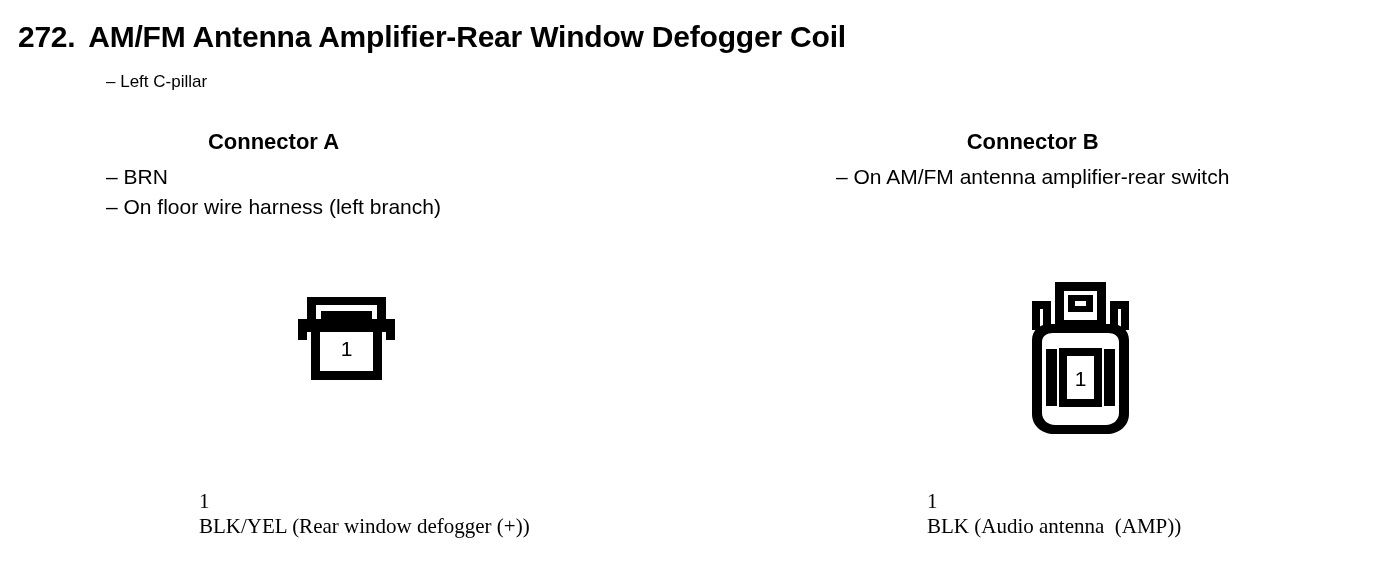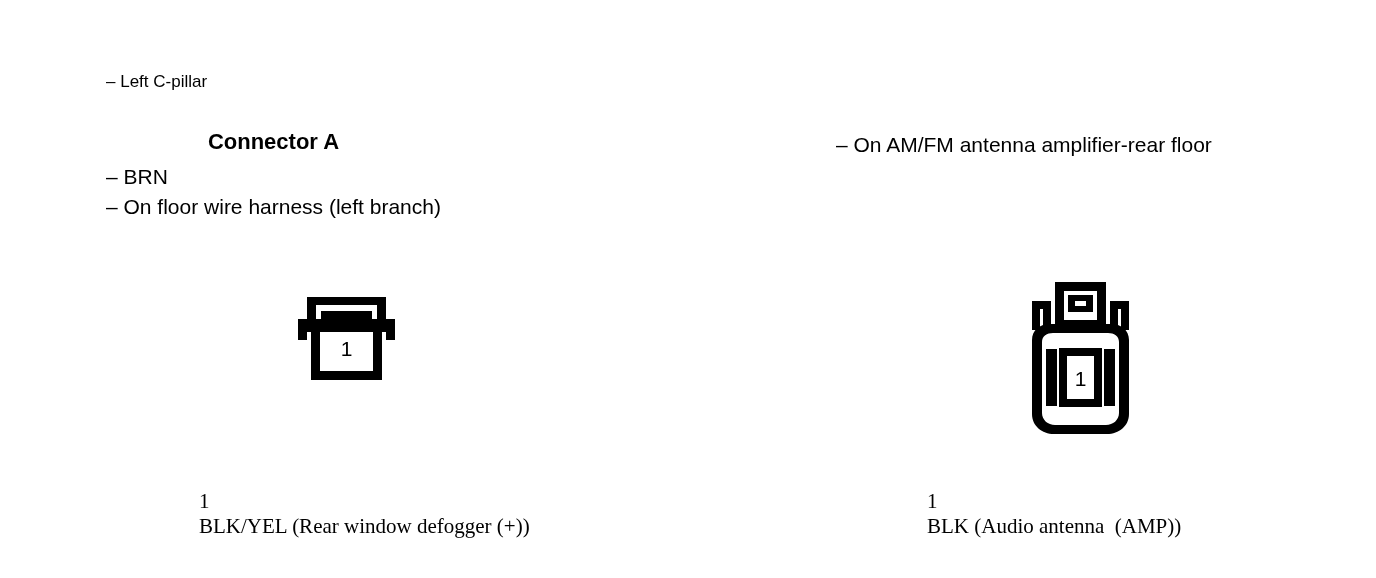--- a/index.html
+++ b/index.html
@@ -107,30 +107,35 @@
   }
   .pin-legend.a { left: 178px; top: 464px; }
   .pin-legend.b { left: 906px; top: 464px; }
   .pin-legend .pinno { margin-right: 9px; }
 </style>
 </head>
 <body>
 
 <div class="page">
 
+  <div class="title-row">
+    <span class="title-num">272.</span>
+    <span class="title-text">AM/FM Antenna Amplifier-Rear Window Defogger Coil</span>
+  </div>
   <div class="subtitle">– Left C-pillar</div>
 
   <div class="connector-block a">
     <div class="conn-heading">Connector A</div>
     <div class="conn-note">– BRN</div>
     <div class="conn-note-wrap">– On floor wire harness (left branch)</div>
   </div>
 
   <div class="connector-block b">
-    <div class="conn-note-wrap">– On AM/FM antenna amplifier-rear floor</div>
+    <div class="conn-heading">Connector B</div>
+    <div class="conn-note-wrap">– On AM/FM antenna amplifier-rear switch</div>
   </div>
 
   <svg class="conn-a-svg" width="110" height="106" viewBox="0 0 110 106">
 
     <path d="M9 14 H88 V43 H79 V22 H18 V43 H9 Z" fill="#000"></path>
 
     <path d="M23 28 H74 V43 H65 V36 H32 V43 H23 Z" fill="#000"></path>
 
     <rect x="0" y="36" width="97" height="13" fill="#000"></rect>
 

